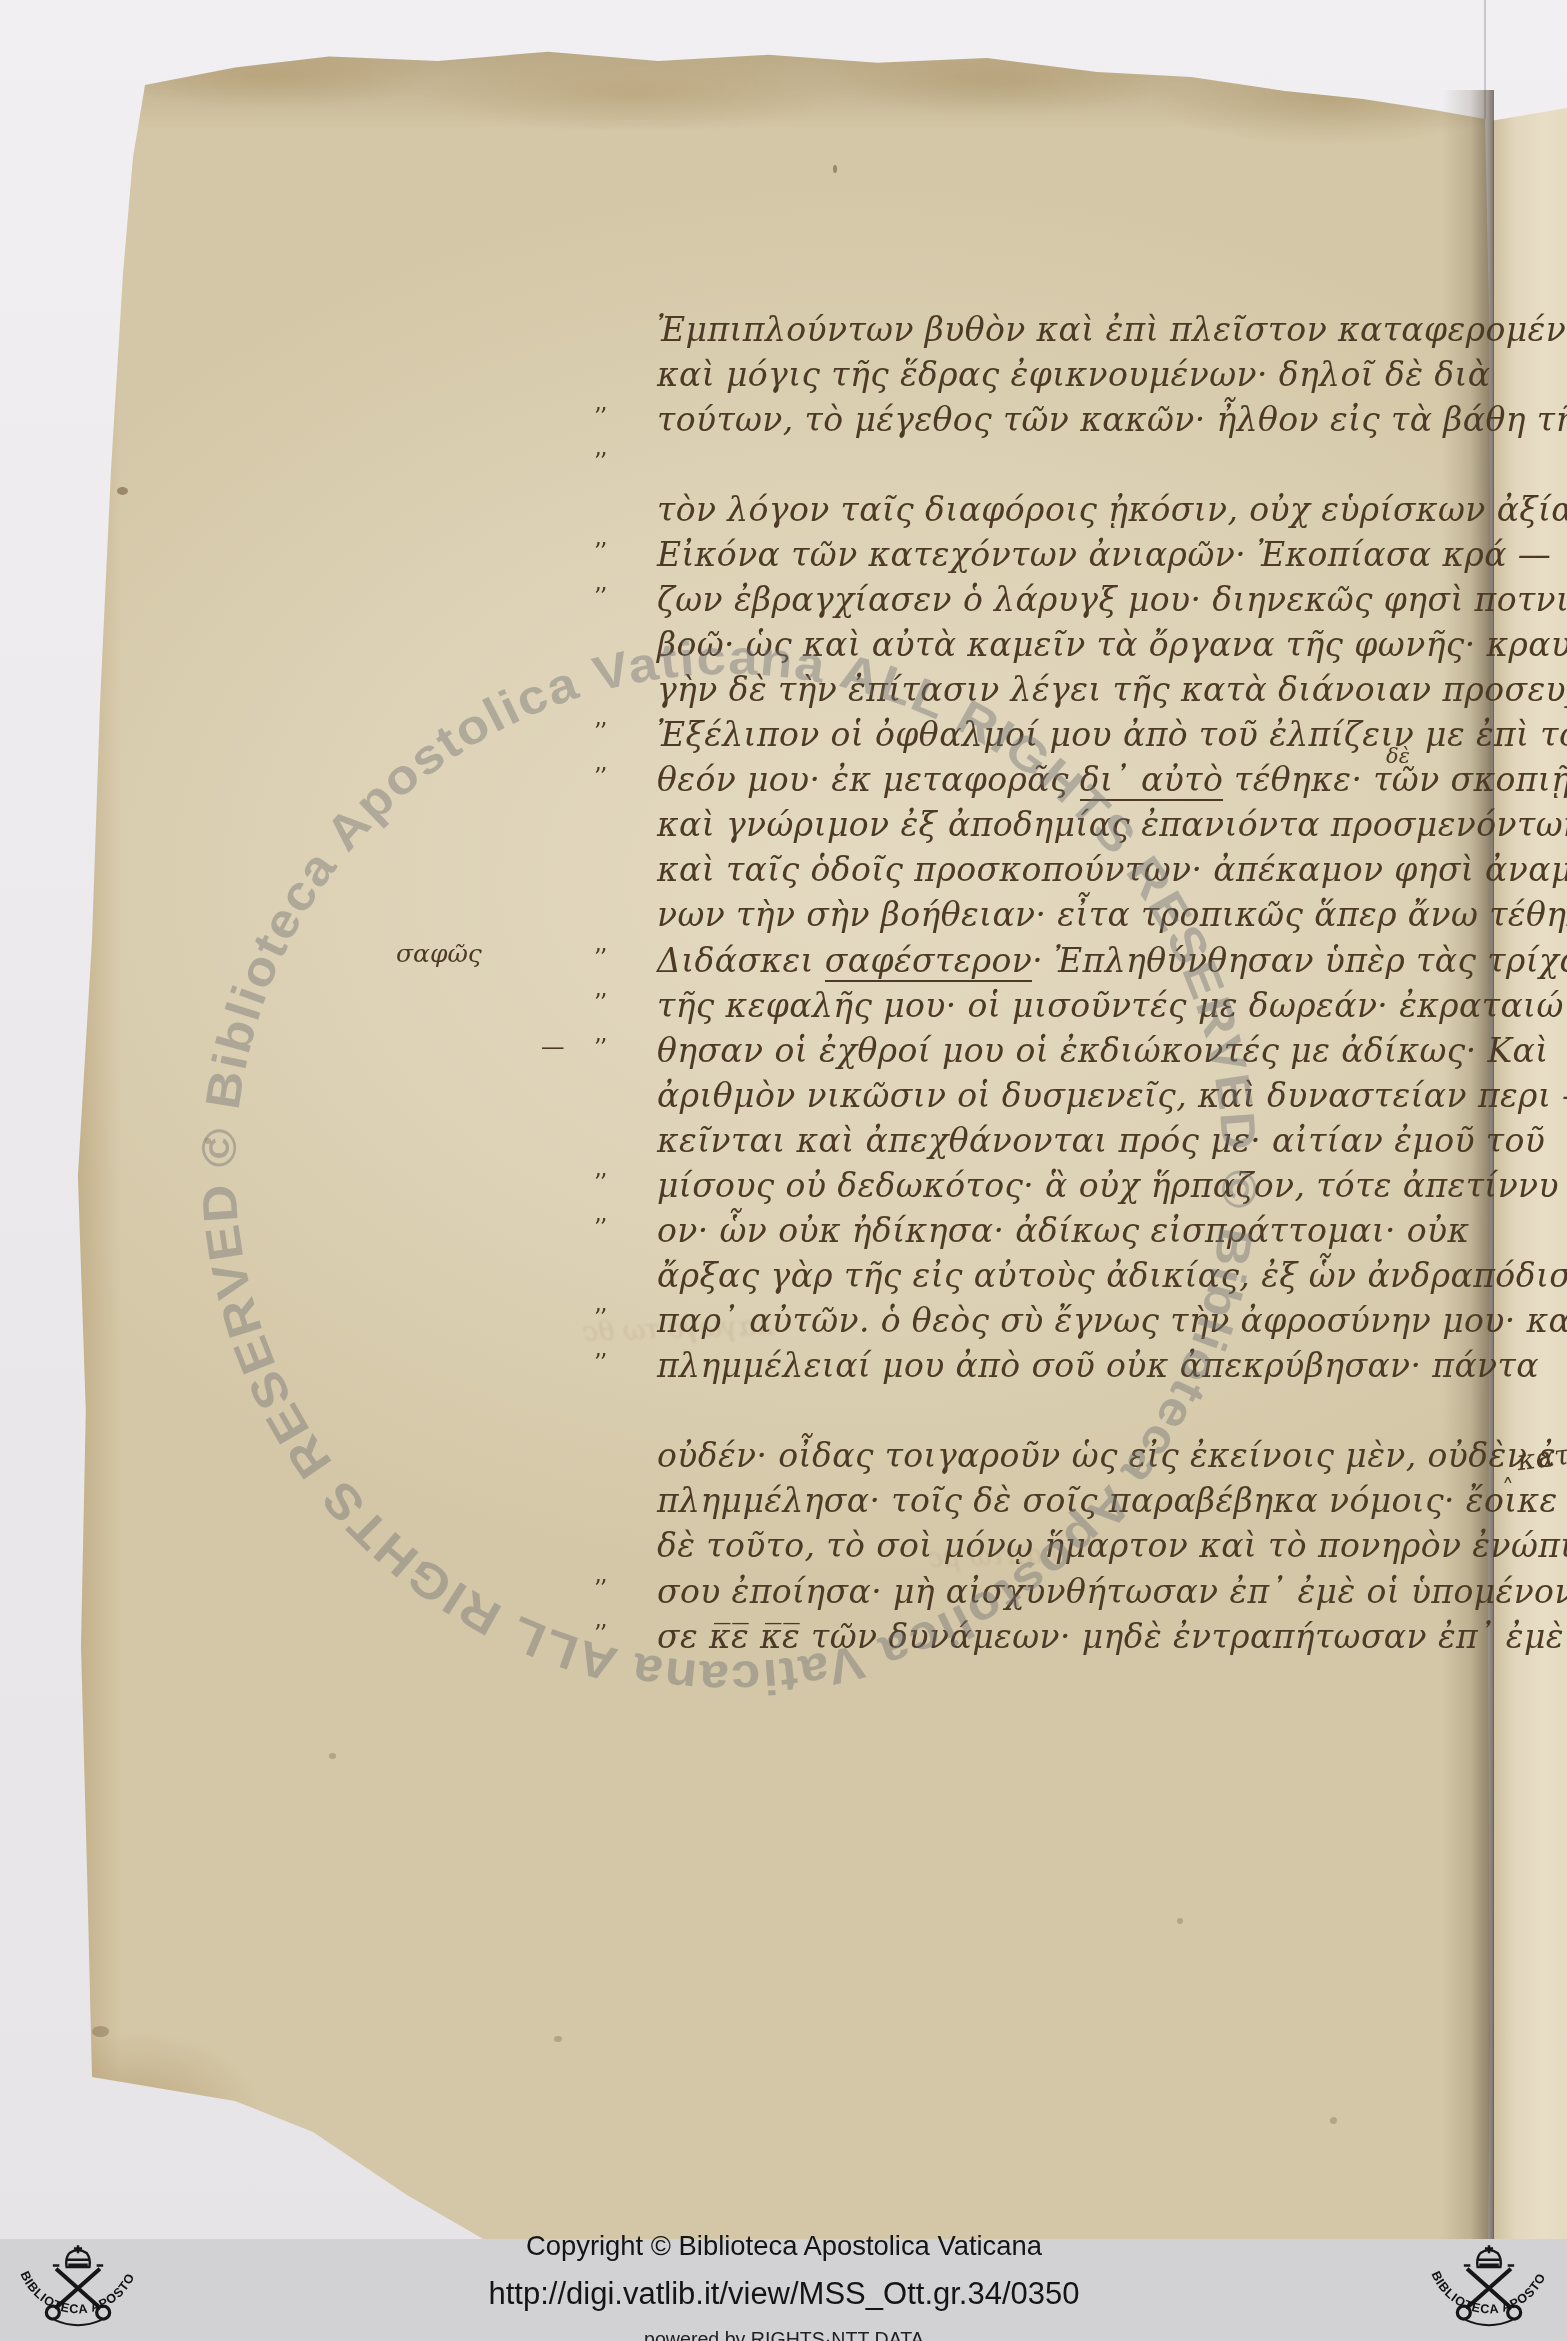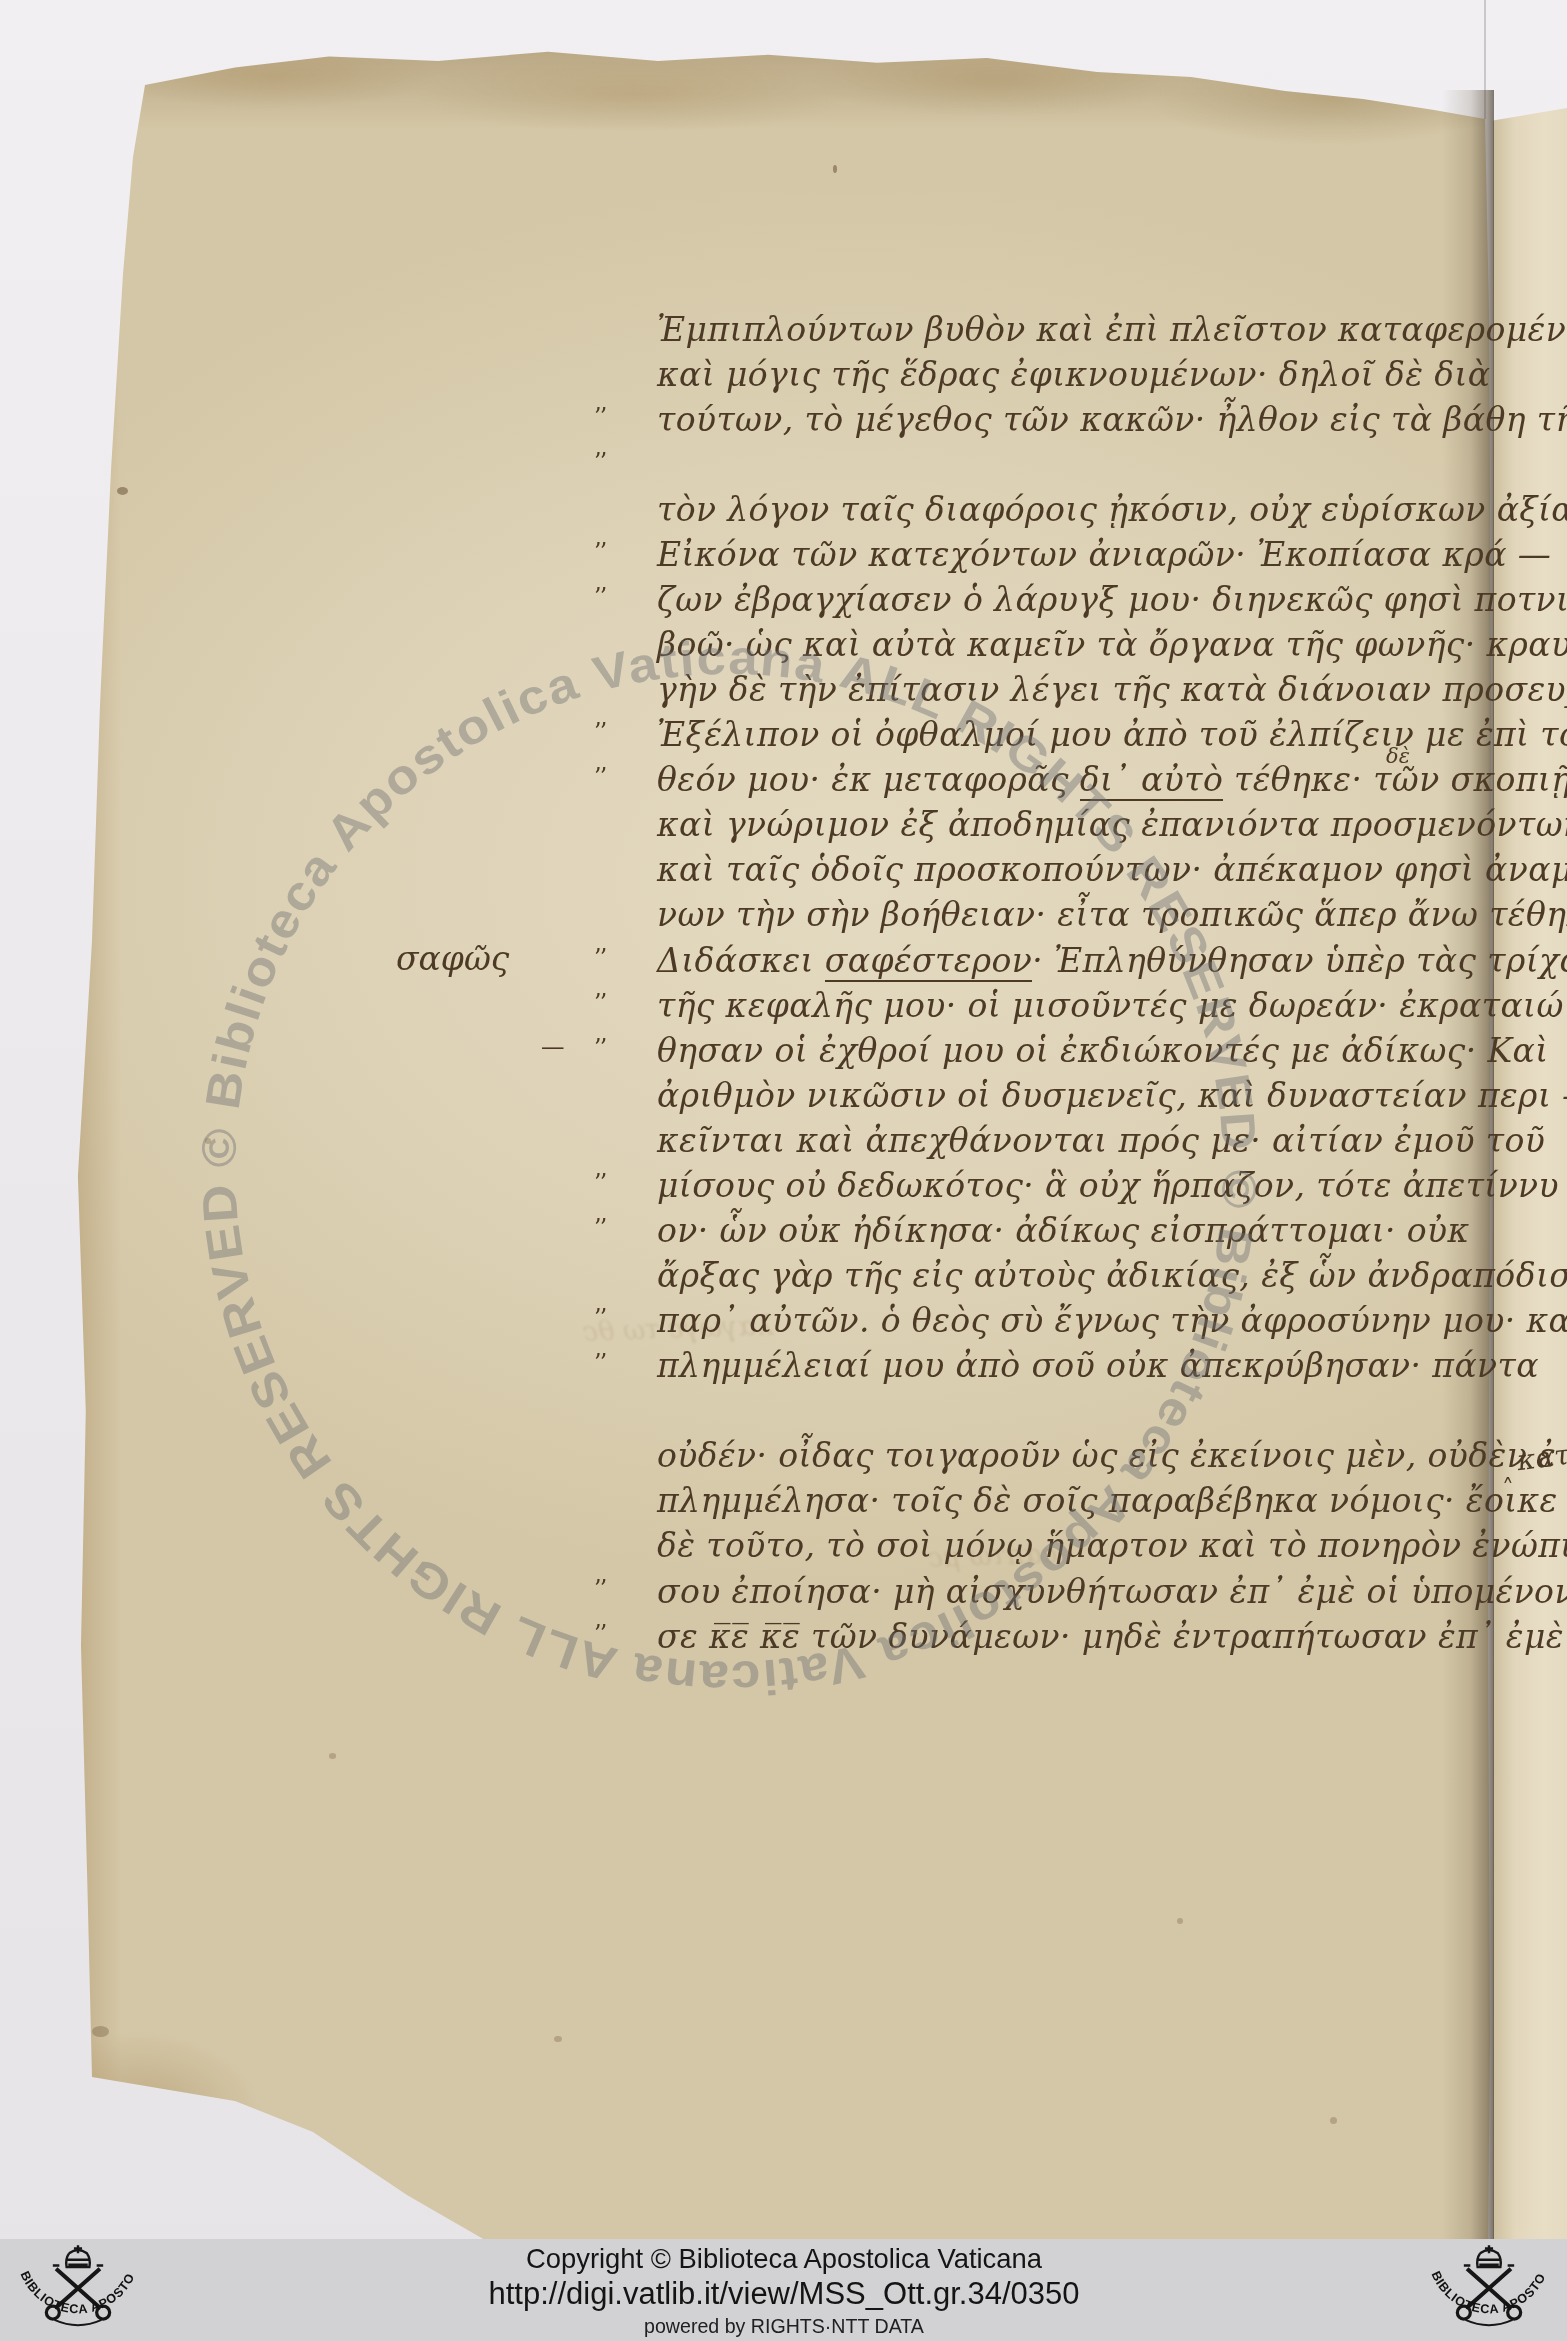--- a/index.html
+++ b/index.html
@@ -39,31 +39,31 @@
   .bleed{position:absolute;opacity:.13;filter:blur(0.8px);color:#7a5c34;
          font-family:"DejaVu Serif",serif;font-style:italic;font-size:27px;transform:scaleX(-1) rotate(2deg);}
   
   #lines{position:absolute;left:0;top:0;width:100%;height:100%;}
   .mline{position:absolute;left:0;width:1568px;height:41px;}
   .mtext{position:absolute;left:657px;white-space:nowrap;
          font-family:"DejaVu Serif",serif;font-style:italic;font-size:33px;letter-spacing:0.4px;color:#4c3a26;}
   .mtext .u{border-bottom:2.4px solid #4c3a26;}
   .mmark{position:absolute;left:594px;top:3.1px;font-family:"DejaVu Serif",serif;font-size:23.5px;color:#4c3a26;letter-spacing:-1.6px;}
   .mdash{position:absolute;left:541px;top:1.6px;font-family:"DejaVu Serif",serif;font-size:23.5px;color:#4c3a26;}
-  .mword{position:absolute;left:396px;top:-1.6px;font-family:"DejaVu Serif",serif;font-style:italic;font-size:33px;color:#4c3a26;}
+  .mword{position:absolute;left:396px;top:-1.6px;font-family:"DejaVu Serif",serif;font-style:italic;font-size:25px;color:#4c3a26;}
   .mword-r{position:absolute;left:1386px;top:-15.7px;font-family:"DejaVu Serif",serif;font-style:italic;font-size:21px;color:#4c3a26;}
   #fragment{position:absolute;left:1517px;top:1441px;font-family:"DejaVu Serif",serif;font-style:italic;
             font-size:28px;color:#4c3a26;transform:rotate(-7deg);white-space:nowrap;}
   #fragmark{position:absolute;left:1502px;top:1475px;font-family:"DejaVu Serif",serif;font-size:23.5px;color:#4c3a26;}
   
   #wm{position:absolute;left:0;top:0;pointer-events:none;opacity:.42;}
   #wm text{font-family:"Liberation Sans",sans-serif;font-weight:700;font-size:62px;fill:#717174;letter-spacing:2px;}
   
   #footer{position:absolute;left:0;top:2239px;width:1568px;height:103px;background:#d2d2d4;
-          display:flex;flex-direction:column;align-items:center;justify-content:center;gap:1px;z-index:5;}
+          display:flex;flex-direction:column;align-items:center;justify-content:center;gap:14px;z-index:5;}
   .f1{font-size:27.4px;color:#141414;}
   .f2{font-size:31px;color:#141414;}
   .f3{font-size:19.6px;color:#202020;margin-top:2.4px;}
   .logo{position:absolute;top:2242px;width:138px;height:99px;z-index:6;}
   #logoL{left:9.4px;} #logoR{left:1420px;}
   .logo text{font-family:"Liberation Sans",sans-serif;font-size:15.5px;font-weight:700;fill:#111;letter-spacing:1px;}
   .logo .ink{stroke:#161616;fill:none;}
 </style>
 </head>
 <body>

